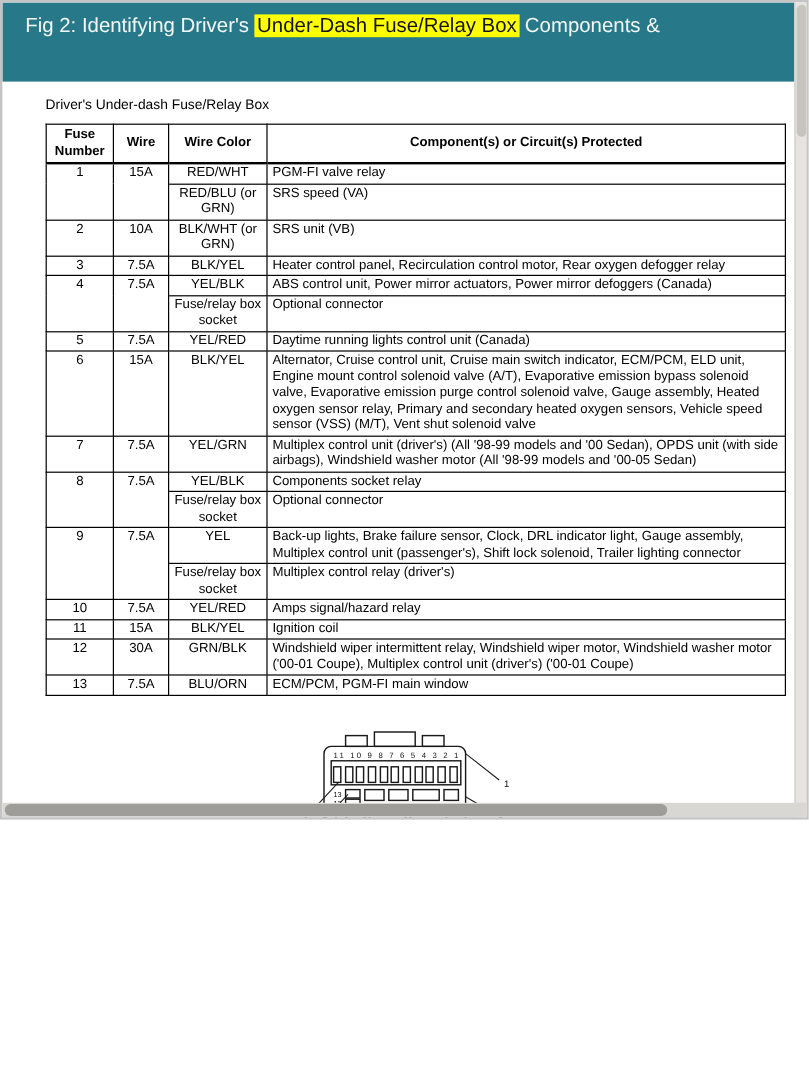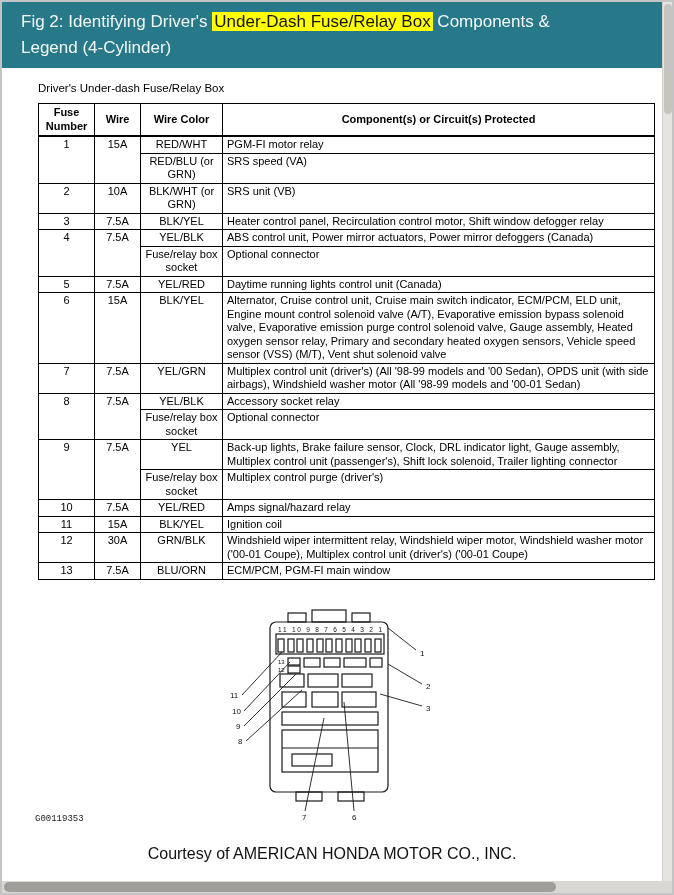--- a/index.html
+++ b/index.html
@@ -3,21 +3,21 @@
 <meta charset="utf-8">
 <style>
   * { margin:0; padding:0; box-sizing:border-box; }
   html,body { background:#ffffff; }
   body {
     width:674px; height:895px;
     font-family:"Liberation Sans", sans-serif;
     color:#000;
   }
   .frame {
-    position:relative; width:674px; height:895px;
+    position:relative; width:674px; height:683px;
     background:#fff;
     border:2px solid #c4c4c4;
     overflow:hidden;
   }
   
   .titlebar {
     position:absolute; left:0; top:0; width:660px; height:66px;
     background:#27798a; color:#f3f8f9;
     font-size:17px; line-height:26px;
     padding:7px 14px 0 19px;
@@ -75,21 +75,20 @@
     background:#9f9d99; border-radius:5px;
   }
 </style>
 </head>
 <body>
 
 <div class="frame">
 
   <div class="titlebar">
     <div><span>Fig 2: Identifying Driver's </span><span class="hl">Under-Dash Fuse/Relay Box</span><span> Components &amp;</span></div>
-    <div>Legend (4-Cylinder)</div>
   </div>
 
   <div class="doc-title">Driver's Under-dash Fuse/Relay Box</div>
 
   <table class="fuse">
     <colgroup>
       <col style="width:56px">
         <col style="width:46px">
         <col style="width:82px">
         <col>
@@ -100,39 +99,39 @@
         <th>Wire</th>
         <th>Wire Color</th>
         <th>Component(s) or Circuit(s) Protected</th>
       </tr>
     </thead>
     <tbody>
       <tr>
         <td class="c-num" rowspan="2">1</td>
         <td class="c-amp" rowspan="2">15A</td>
         <td class="c-wire">RED/WHT</td>
-        <td class="c-comp">PGM-FI motor relay</td>
+        <td class="c-comp">PGM-FI valve relay</td>
       </tr>
       <tr>
         <td class="c-wire">RED/BLU (or GRN)</td>
         <td class="c-comp">SRS speed (VA)</td>
       </tr>
 
       <tr>
         <td class="c-num">2</td>
         <td class="c-amp">10A</td>
         <td class="c-wire">BLK/WHT (or GRN)</td>
         <td class="c-comp">SRS unit (VB)</td>
       </tr>
 
       <tr>
         <td class="c-num">3</td>
         <td class="c-amp">7.5A</td>
         <td class="c-wire">BLK/YEL</td>
-        <td class="c-comp">Heater control panel, Recirculation control motor, Shift window defogger relay</td>
+        <td class="c-comp">Heater control panel, Recirculation control motor, Rear oxygen defogger relay</td>
       </tr>
 
       <tr>
         <td class="c-num" rowspan="2">4</td>
         <td class="c-amp" rowspan="2">7.5A</td>
         <td class="c-wire">YEL/BLK</td>
         <td class="c-comp">ABS control unit, Power mirror actuators, Power mirror defoggers (Canada)</td>
       </tr>
       <tr>
         <td class="c-wire">Fuse/relay box socket</td>
@@ -150,43 +149,43 @@
         <td class="c-num">6</td>
         <td class="c-amp">15A</td>
         <td class="c-wire">BLK/YEL</td>
         <td class="c-comp">Alternator, Cruise control unit, Cruise main switch indicator, ECM/PCM, ELD unit, Engine mount control solenoid valve (A/T), Evaporative emission bypass solenoid valve, Evaporative emission purge control solenoid valve, Gauge assembly, Heated oxygen sensor relay, Primary and secondary heated oxygen sensors, Vehicle speed sensor (VSS) (M/T), Vent shut solenoid valve</td>
       </tr>
 
       <tr>
         <td class="c-num">7</td>
         <td class="c-amp">7.5A</td>
         <td class="c-wire">YEL/GRN</td>
-        <td class="c-comp">Multiplex control unit (driver's) (All '98-99 models and '00 Sedan), OPDS unit (with side airbags), Windshield washer motor (All '98-99 models and '00-01 Sedan)</td>
+        <td class="c-comp">Multiplex control unit (driver's) (All '98-99 models and '00 Sedan), OPDS unit (with side airbags), Windshield washer motor (All '98-99 models and '00-05 Sedan)</td>
       </tr>
 
       <tr>
         <td class="c-num" rowspan="2">8</td>
         <td class="c-amp" rowspan="2">7.5A</td>
         <td class="c-wire">YEL/BLK</td>
-        <td class="c-comp">Accessory socket relay</td>
+        <td class="c-comp">Components socket relay</td>
       </tr>
       <tr>
         <td class="c-wire">Fuse/relay box socket</td>
         <td class="c-comp">Optional connector</td>
       </tr>
 
       <tr>
         <td class="c-num" rowspan="2">9</td>
         <td class="c-amp" rowspan="2">7.5A</td>
         <td class="c-wire">YEL</td>
         <td class="c-comp">Back-up lights, Brake failure sensor, Clock, DRL indicator light, Gauge assembly, Multiplex control unit (passenger's), Shift lock solenoid, Trailer lighting connector</td>
       </tr>
       <tr>
         <td class="c-wire">Fuse/relay box socket</td>
-        <td class="c-comp">Multiplex control purge (driver's)</td>
+        <td class="c-comp">Multiplex control relay (driver's)</td>
       </tr>
 
       <tr>
         <td class="c-num">10</td>
         <td class="c-amp">7.5A</td>
         <td class="c-wire">YEL/RED</td>
         <td class="c-comp">Amps signal/hazard relay</td>
       </tr>
 
       <tr>

